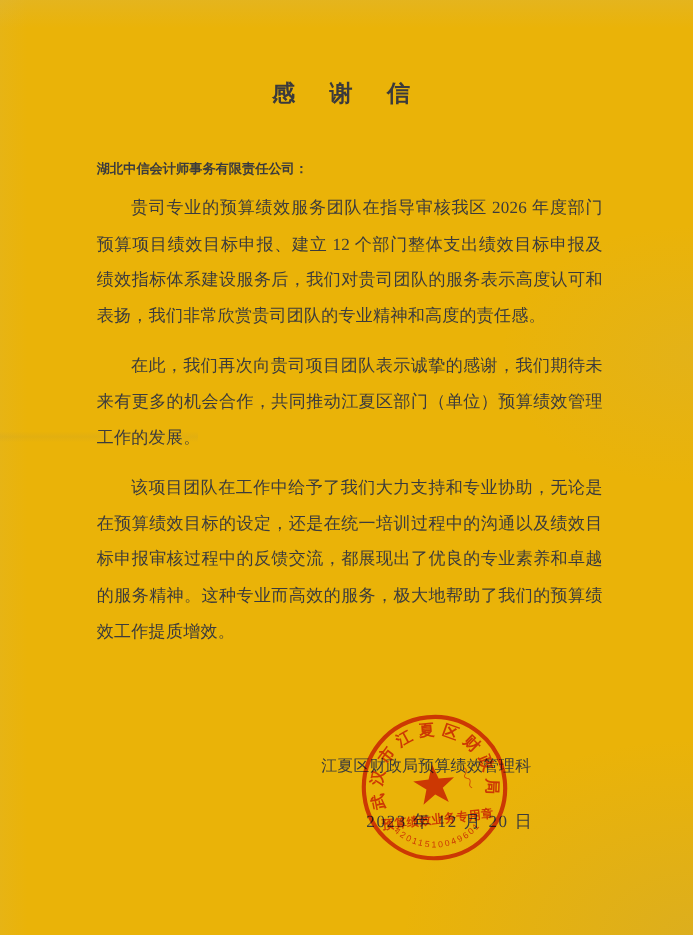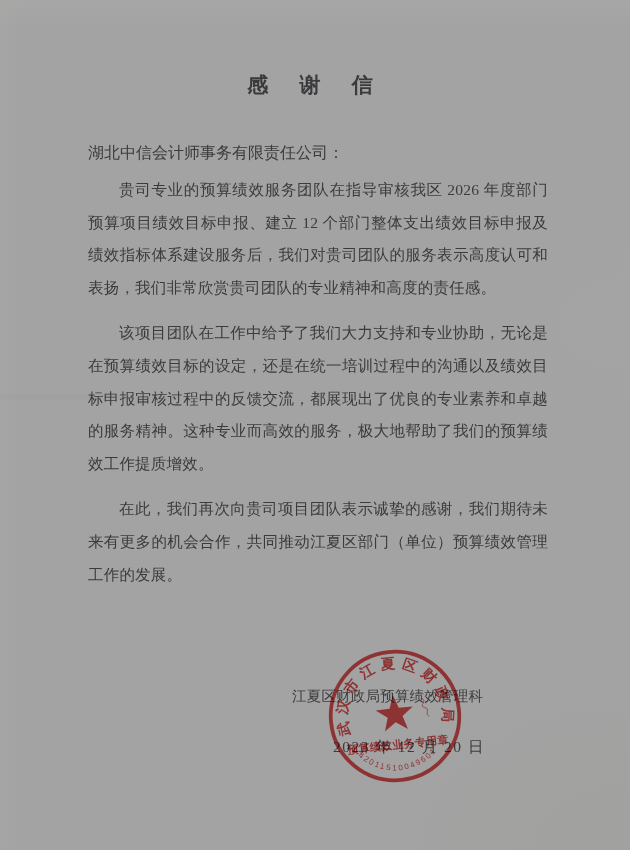--- a/index.html
+++ b/index.html
@@ -5,21 +5,21 @@
   html, body { margin: 0; padding: 0; }
   body {
     width: 630px; height: 850px;
     background: #f3f3f1;
     font-family: "Liberation Serif", "DejaVu Serif", serif;
     position: relative;
     overflow: hidden;
   }
   .page {
     position: absolute; inset: 0;
-    background: #a3a3a3;
+    background: #eab308;
   }
   
   .page::before {
     content: "";
     position: absolute; inset: 0;
     pointer-events: none;
     background:
       radial-gradient(60% 30% at 100% 100%, rgba(150,150,140,0.16), rgba(150,150,140,0) 70%),
       radial-gradient(40% 20% at 100% 38%, rgba(170,170,165,0.10), rgba(170,170,165,0) 70%),
       linear-gradient(to bottom, rgba(190,190,185,0.12), rgba(190,190,185,0) 3%),
@@ -36,23 +36,24 @@
     font-size: 21px; font-weight: 600;
     letter-spacing: 13px; text-indent: 13px;
     color: #3a3a3c;
   }
   .content {
     position: absolute; left: 88px; top: 142px; width: 460px;
     color: #3b3b3d;
     font-size: 15.5px;
   }
   .salutation {
-    font-size: 16px;
+    font-size: 12px;
     margin: 0 0 10px 0;
     line-height: 22px;
+    font-weight: bold;
   }
   .body-text p {
     margin: 0 0 13px 0;
     text-indent: 2em;
     text-align: justify;
     line-height: 32.6px;
     letter-spacing: 0.2px;
   }
   .signature {
     position: absolute; left: 292px; top: 687px;
@@ -81,22 +82,22 @@
 
 <div class="page">
   <div class="crease"></div>
 
   <div class="title">感 谢 信</div>
 
   <div class="content">
     <div class="salutation">湖北中信会计师事务有限责任公司：</div>
     <div class="body-text">
       <p>贵司专业的预算绩效服务团队在指导审核我区 2026 年度部门预算项目绩效目标申报、建立 12 个部门整体支出绩效目标申报及绩效指标体系建设服务后，我们对贵司团队的服务表示高度认可和表扬，我们非常欣赏贵司团队的专业精神和高度的责任感。</p>
+      <p>在此，我们再次向贵司项目团队表示诚挚的感谢，我们期待未来有更多的机会合作，共同推动江夏区部门（单位）预算绩效管理工作的发展。</p>
       <p>该项目团队在工作中给予了我们大力支持和专业协助，无论是在预算绩效目标的设定，还是在统一培训过程中的沟通以及绩效目标申报审核过程中的反馈交流，都展现出了优良的专业素养和卓越的服务精神。这种专业而高效的服务，极大地帮助了我们的预算绩效工作提质增效。</p>
-      <p>在此，我们再次向贵司项目团队表示诚挚的感谢，我们期待未来有更多的机会合作，共同推动江夏区部门（单位）预算绩效管理工作的发展。</p>
     </div>
   </div>
 
   <div class="signature">江夏区财政局预算绩效管理科</div>
   <div class="date">2023 年 12 月 20 日</div>
 
   <svg class="seal" viewBox="0 0 180 180" xmlns="http://www.w3.org/2000/svg">
     <defs>
       <path id="ring-arc" d="M 30.8 111.5 A 63 63 0 1 1 149.2 111.5"></path>
       <path id="serial-arc" d="M 31 131.3 A 72 72 0 0 0 149 131.3"></path>

